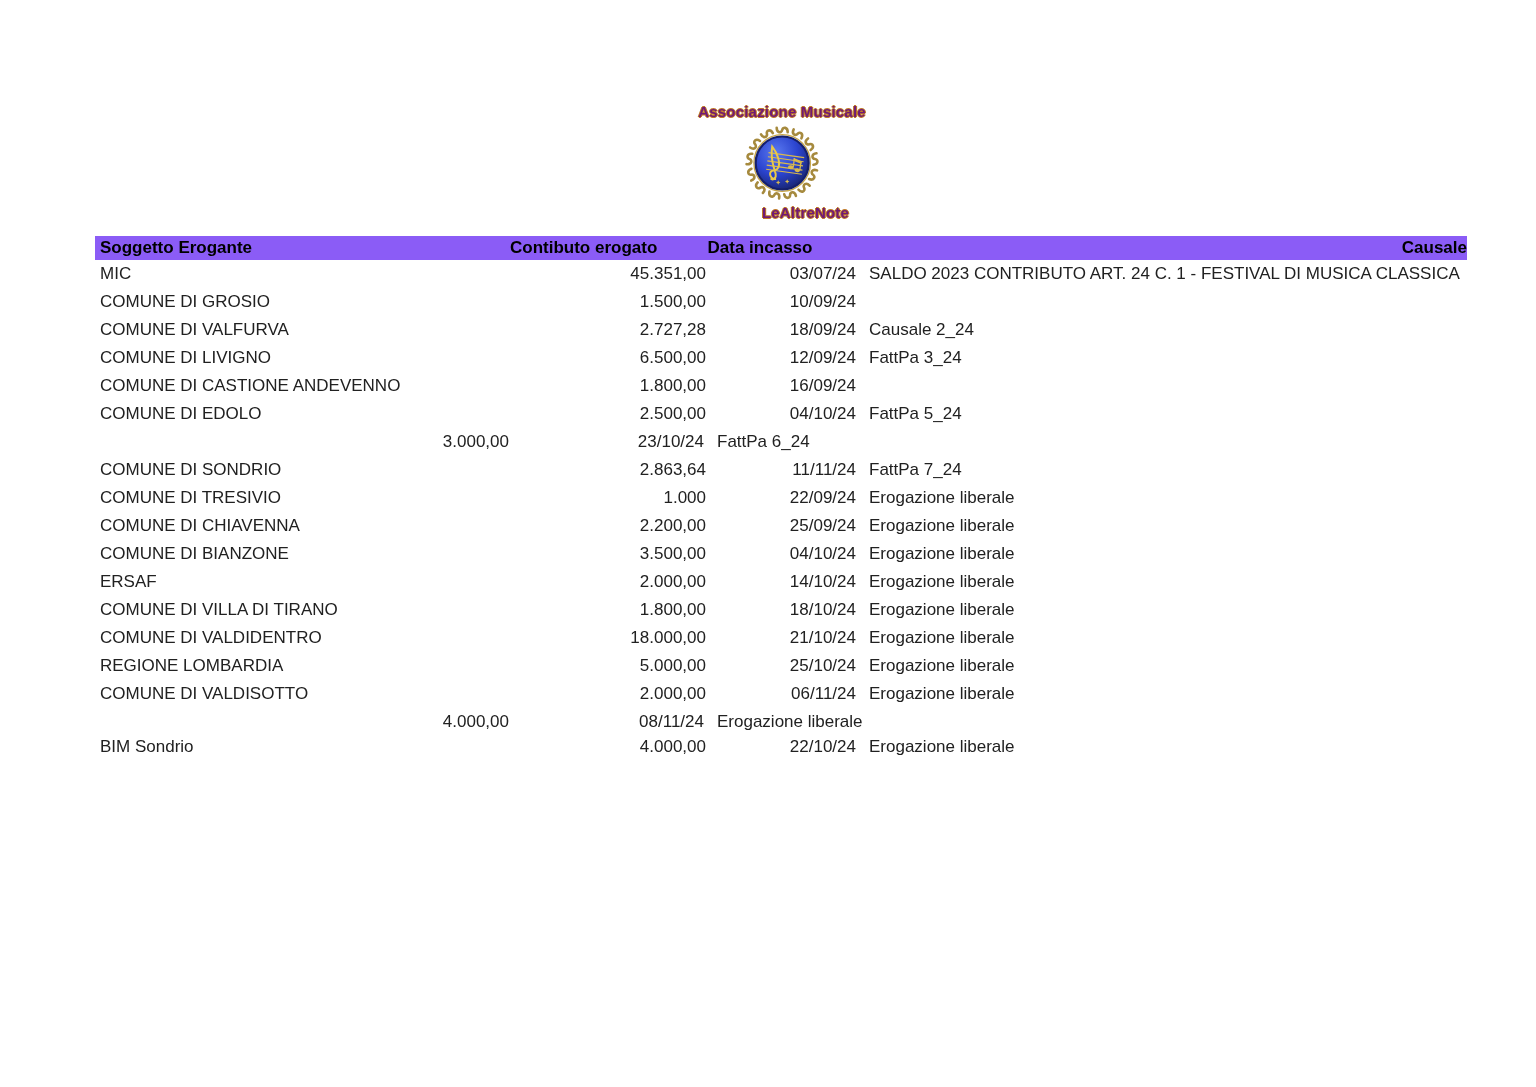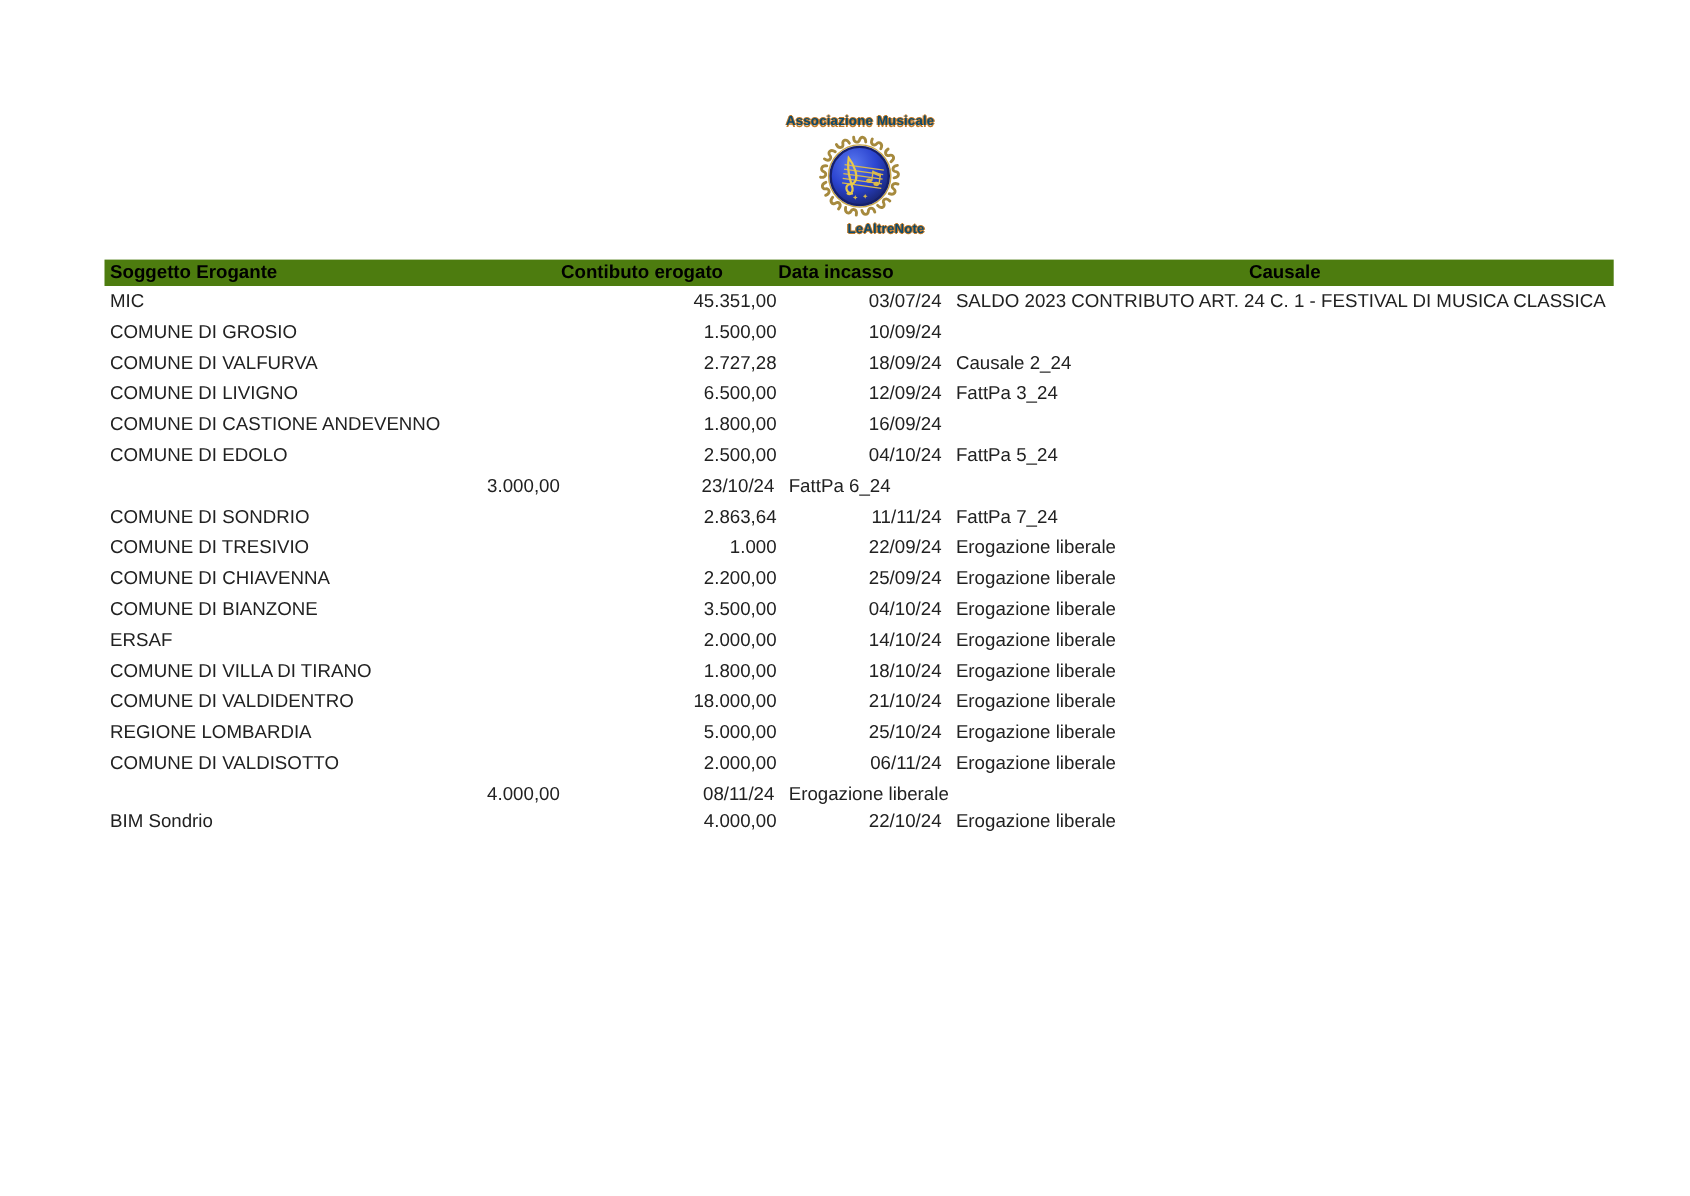--- a/index.html
+++ b/index.html
@@ -7,40 +7,40 @@
     position:relative; width:1536px; height:1087px; background:#ffffff;
     overflow:hidden; font-family:"Liberation Sans", sans-serif; color:#212121;
   }
 
   
   .logo-block {
     position:absolute; top:103px; left:782px; transform:translateX(-50%);
     display:flex; flex-direction:column; align-items:center;
   }
   .logo-title, .logo-subtitle {
-    font-size:12px; font-weight:700; letter-spacing:0.2px; color:#0c4a6e;
+    font-size:15px; font-weight:700; letter-spacing:0.2px; color:#701a75;
     text-shadow:-1px 0 0 #c07a28, 1px 0 0 #c07a28, 0 -1px 0 #c07a28, 0 1px 0 #c07a28;
     white-space:nowrap;
   }
   .emblem { margin-top:3px; width:84px; height:80px; }
   .logo-subtitle { margin-top:1px;margin-left:47px; }
 
   
   .table {
     position:absolute; left:95px; top:236px; width:1372px;
     font-size:17px; white-space:nowrap;
   }
   .thead {
     display:grid; grid-template-columns:415px 197px 152px 1fr;
-    background:#4d7c0f; height:24px; line-height:24px; font-weight:700; color:#000;
+    background:#8b5cf6; height:24px; line-height:24px; font-weight:700; color:#000;
   }
   .th.c1 { text-align:left;  padding-left:5px; }
   .th.c2 { text-align:center; padding-right:72px; }
   .th.c3 { text-align:center; padding-right:46px; }
-  .th.c4 { text-align:center;  padding-left:10px; }
+  .th.c4 { text-align:right;  padding-left:10px; }
 
   .tbody { display:block; }
   .tr {
     display:grid; grid-template-columns:415px 197px 152px 1fr;
     height:28px; line-height:28px;
   }
   .tr.last { height:23px; line-height:21px; }
   .td.c1 { text-align:left;  padding-left:5px; }
   .td.c2 { text-align:right; padding-right:1px; }
   .td.c3 { text-align:right; padding-right:3px; }

